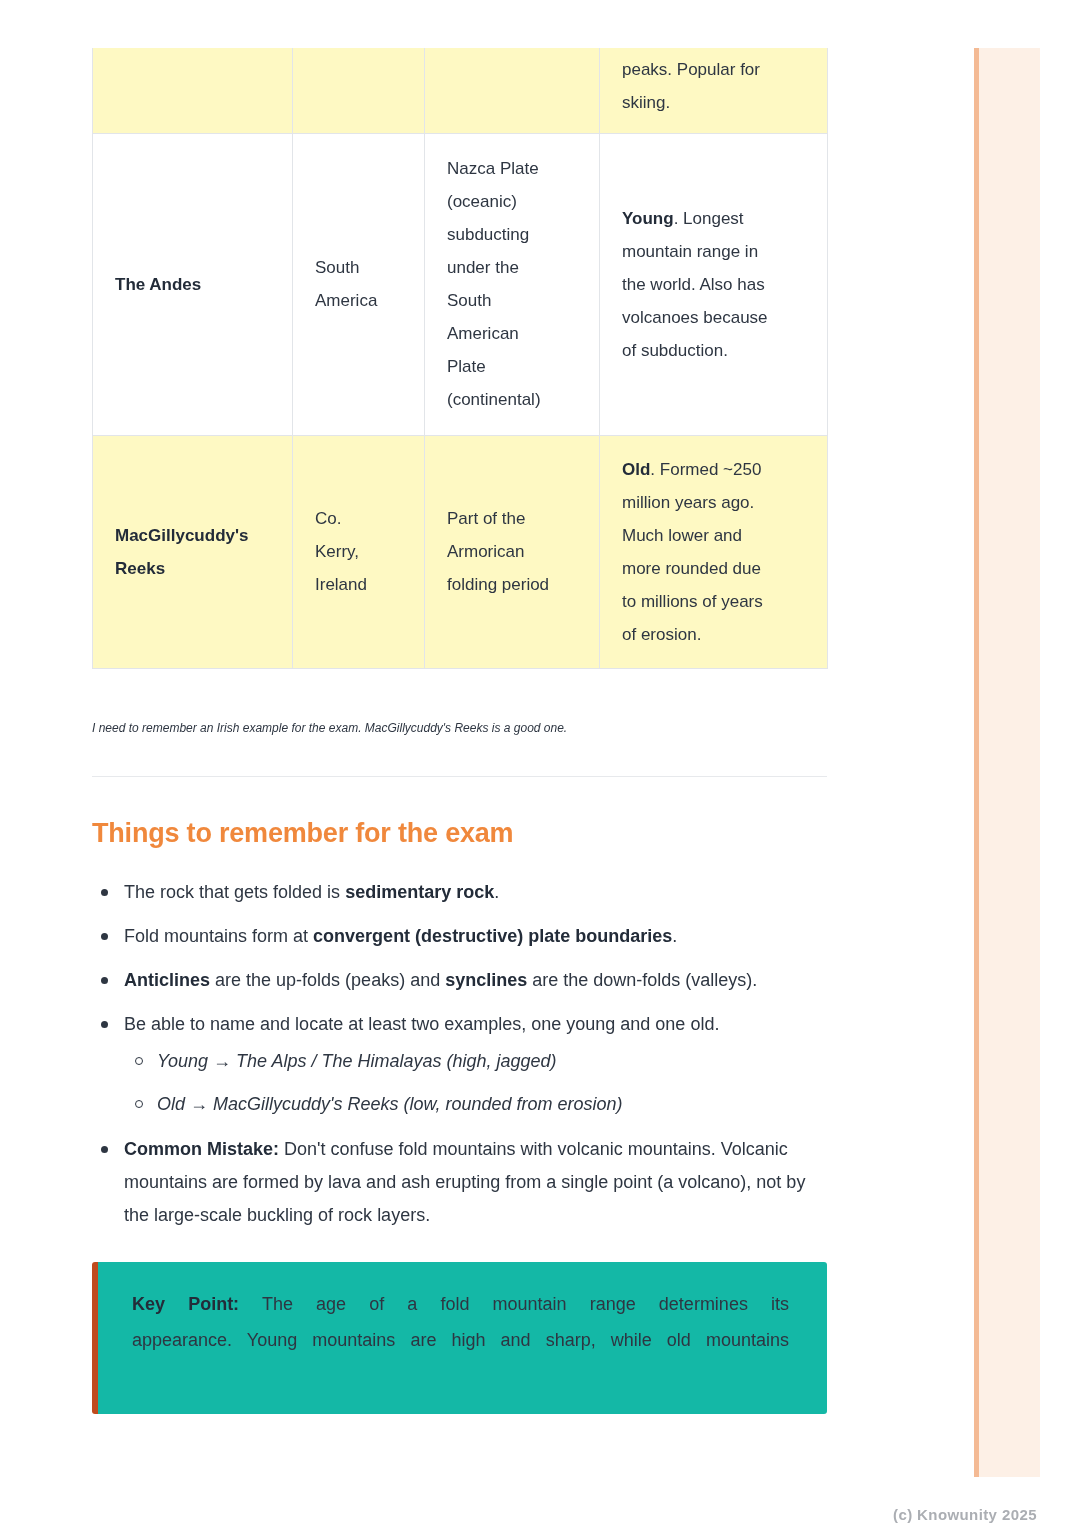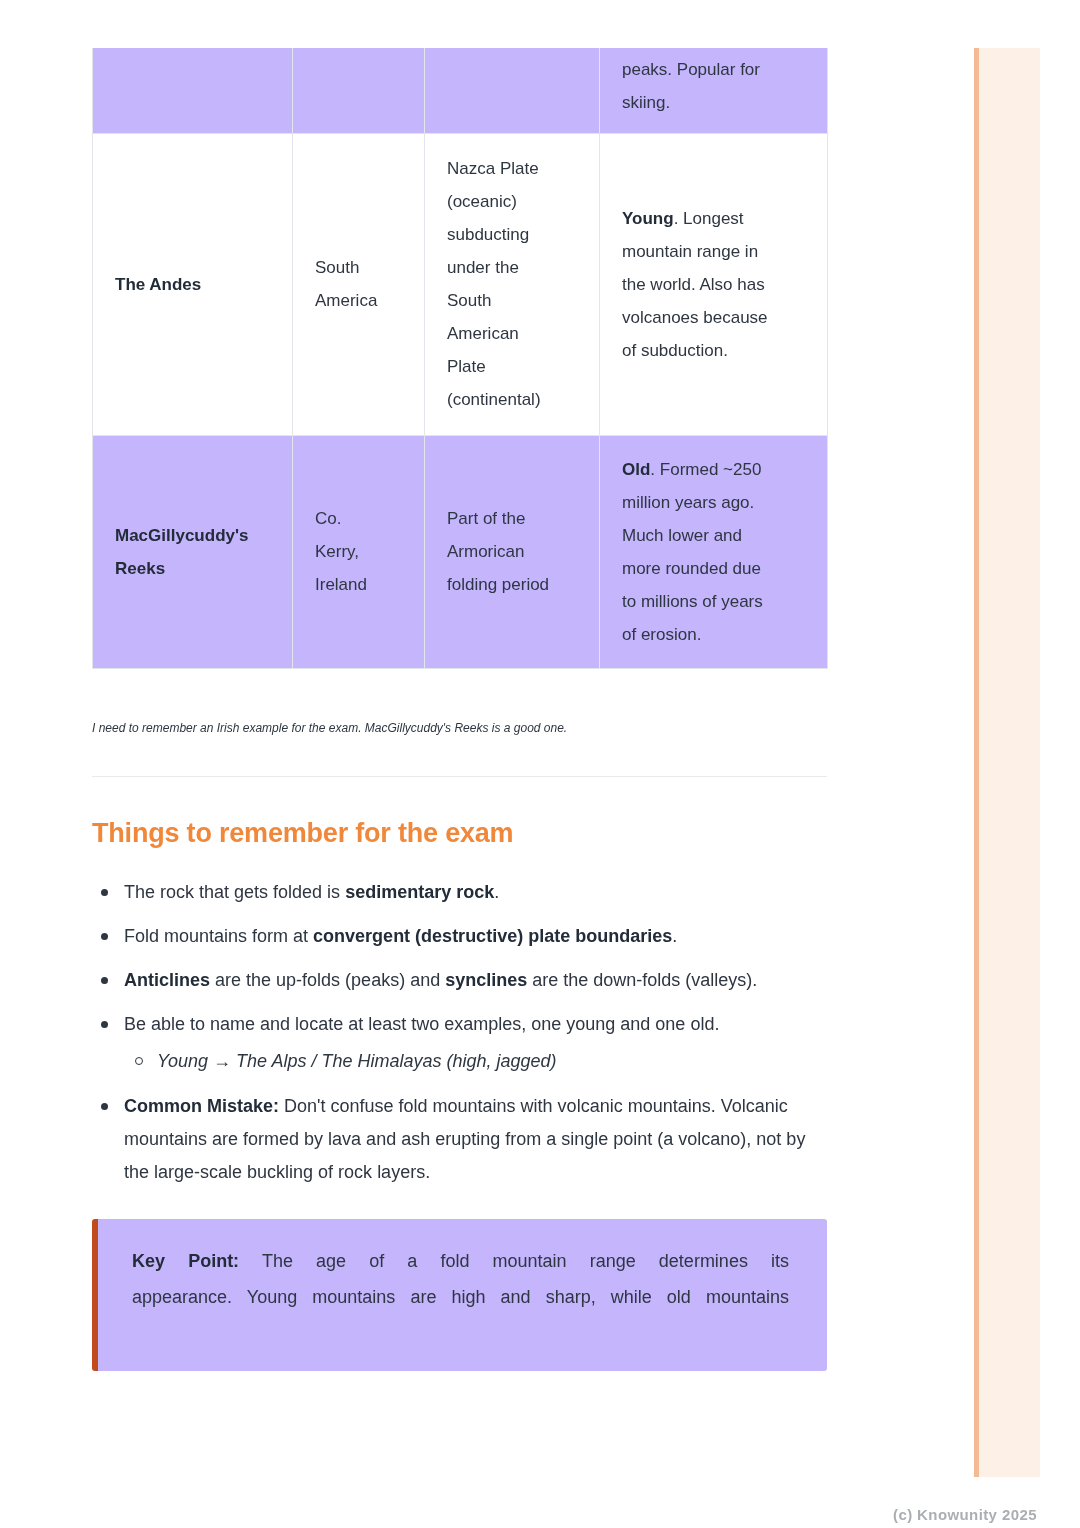--- a/index.html
+++ b/index.html
@@ -42,21 +42,21 @@
     padding: 16px 22px;
     white-space: pre-line;
   }
   table.mtn tr.frag td {
     border-top: none;
     height: 85px;
     vertical-align: top;
     padding-top: 5px;
     padding-bottom: 5px;
   }
-  table.mtn tr.zebra td { background: #c4b5fd; }
+  table.mtn tr.zebra td { background: #fef9c3; }
   table.mtn tr.r-andes td { height: 302px; margin-left: 16px; }
   table.mtn tr.r-reeks td { height: 233px; }
   table.mtn strong { color: #232c39; }
 
   
   .note {
     margin-top: 42px;
     font-style: italic;
     font-size: 12px; line-height: 35px;
   }
@@ -109,21 +109,21 @@
     position: absolute; left: 11px; top: 12px;
     width: 6px; height: 6px; border-radius: 50%;
     background: transparent;
     border: 1.6px solid #2e3642;
   }
   ul.points strong, .callout strong { color: #232c39; }
 
   
   .callout {
     margin-top: 30px;
-    background: #c4b5fd;
+    background: #14b8a6;
     border-left: 6px solid #c04b1d;
     border-radius: 3px;
     padding: 24px 38px 56px 34px;
     font-size: 18px; line-height: 36px;
     text-align: justify;
     text-align-last: justify;
     white-space: pre-line;
   }
 
   
@@ -206,20 +206,21 @@
     <h2 class="section">Things to remember for the exam</h2>
 
     <ul class="points">
       <li><span>The rock that gets folded is </span><strong>sedimentary rock</strong><span>.</span></li>
       <li><span>Fold mountains form at </span><strong>convergent (destructive) plate boundaries</strong><span>.</span></li>
       <li><strong>Anticlines</strong><span> are the up-folds (peaks) and </span><strong>synclines</strong><span> are the down-folds (valleys).</span></li>
       <li>
         <span><span>Be able to name and locate at least two examples, one young and one old.</span></span>
         <ul class="sub">
           <li><span>Young → The Alps / The Himalayas (high, jagged)</span></li>
+          <li><span>Old → MacGillycuddy's Reeks (low, rounded from erosion)</span></li>
         </ul>
       </li>
       <li><strong>Common Mistake:</strong><span> Don't confuse fold mountains with volcanic mountains. Volcanic mountains are formed by lava and ash erupting from a single point (a volcano), not by the large-scale buckling of rock layers.</span></li>
     </ul>
 
     <div class="callout"><strong>Key Point:</strong><span> The age of a fold mountain range determines its
 appearance. Young mountains are high and sharp, while old mountains</span></div>
 
   </div>
 

